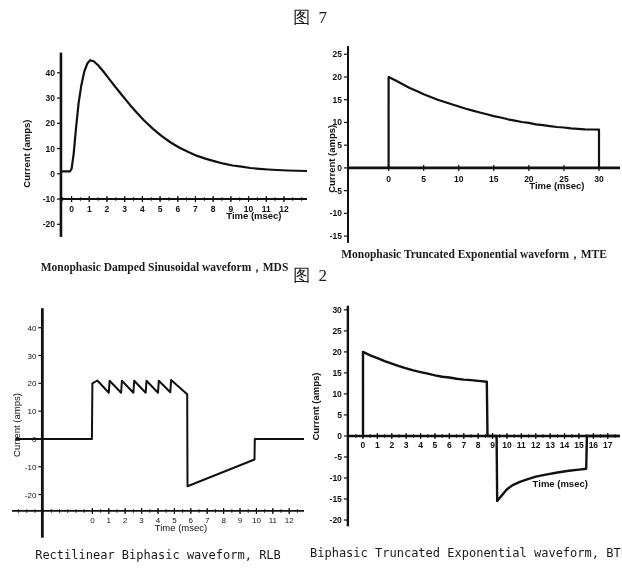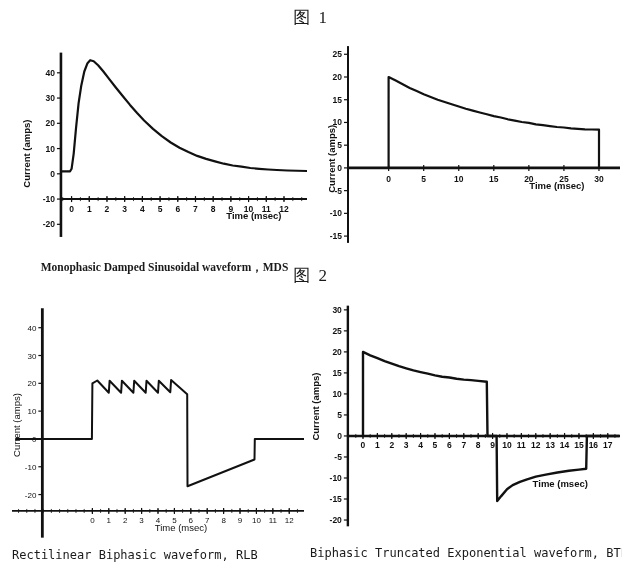--- a/index.html
+++ b/index.html
@@ -13,34 +13,34 @@
     font-size:17px;color:#1a1a1a;letter-spacing:2px;
   }
   figure.chart{position:absolute;margin:0;padding:0;}
   figure.chart svg{display:block;}
   figcaption.serif-cap{
     text-align:center;
     font-family:"Liberation Serif","DejaVu Serif",serif;
     font-weight:bold;font-size:11.5px;color:#1a1a1a;white-space:nowrap;
   }
   figcaption.mono-cap{
-    text-align:left;
+    text-align:center;
     font-family:"DejaVu Sans Mono","Liberation Mono",monospace;
     font-size:12px;color:#1a1a1a;white-space:nowrap;
   }
   svg text{font-family:"Liberation Sans",sans-serif;fill:#111111;}
   svg text.tick{font-size:8px;}
   svg text.tick.b{font-size:8.5px;font-weight:bold;}
   svg text.axlabel{font-size:9.5px;}
   svg text.axlabel.b{font-weight:bold;}
 </style>
 </head>
 <body>
 
-<div class="fig-heading" style="top:6px;">图 1</div>
+<div class="fig-heading" style="top:6px;">图 7</div>
 
 <figure class="chart" style="left:22px;top:42px;width:285px;">
   <svg width="285" height="200" viewBox="0 0 285 200">
       <line x1="38.94409937888198" y1="10.606060606060613" x2="38.94409937888198" y2="194.94949494949495" stroke="#111111" stroke-width="2.6"></line>
       <line x1="38.94409937888198" y1="157.07070707070707" x2="285" y2="157.07070707070707" stroke="#111111" stroke-width="2"></line>
       <line x1="40.7142857142857" y1="155.07070707070707" x2="40.7142857142857" y2="159.07070707070707" stroke="#111111" stroke-width="0.8"></line>
       <line x1="49.56521739130434" y1="155.07070707070707" x2="49.56521739130434" y2="159.07070707070707" stroke="#111111" stroke-width="0.8"></line>
       <line x1="58.41614906832297" y1="155.07070707070707" x2="58.41614906832297" y2="159.07070707070707" stroke="#111111" stroke-width="0.8"></line>
       <line x1="67.2670807453416" y1="155.07070707070707" x2="67.2670807453416" y2="159.07070707070707" stroke="#111111" stroke-width="0.8"></line>
       <line x1="76.11801242236024" y1="155.07070707070707" x2="76.11801242236024" y2="159.07070707070707" stroke="#111111" stroke-width="0.8"></line>
@@ -147,20 +147,21 @@
       <line x1="15.980792316926774" y1="148.63636363636365" x2="19.980792316926774" y2="148.63636363636365" stroke="#111111" stroke-width="1.2"></line>
       <text x="13.980792316926774" y="151.63636363636365" text-anchor="end" class="tick b">-5</text>
       <line x1="15.980792316926774" y1="171.3636363636364" x2="19.980792316926774" y2="171.3636363636364" stroke="#111111" stroke-width="1.2"></line>
       <text x="13.980792316926774" y="174.3636363636364" text-anchor="end" class="tick b">-10</text>
       <line x1="15.980792316926774" y1="194.09090909090912" x2="19.980792316926774" y2="194.09090909090912" stroke="#111111" stroke-width="1.2"></line>
       <text x="13.980792316926774" y="197.09090909090912" text-anchor="end" class="tick b">-15</text>
       <text x="228.90276110444177" y="146.8181818181818" text-anchor="middle" class="axlabel b">Time (msec)</text>
       <text x="7" y="116.81818181818184" text-anchor="middle" class="axlabel b" transform="rotate(-90 7 116.81818181818184)">Current (amps)</text>
       <path d="M60.6 125.9 L60.6 35.0 L67.7 38.6 L74.7 42.3 L81.7 45.9 L88.7 49.1 L95.7 52.3 L102.7 55.0 L109.7 57.7 L116.7 60.0 L123.7 62.3 L130.8 64.5 L137.8 66.8 L144.8 68.6 L151.8 70.5 L158.8 72.3 L165.8 74.1 L172.8 75.5 L179.8 77.3 L186.8 78.6 L193.8 80.0 L200.9 80.9 L207.9 82.3 L214.9 83.2 L221.9 84.1 L228.9 85.0 L235.9 85.5 L242.9 86.4 L249.9 86.8 L256.9 87.3 L264.0 87.5 L271.0 87.7 L271.0 125.9" fill="none" stroke="#111111" stroke-width="2.2" stroke-linejoin="round" stroke-linecap="butt"></path>
     </svg>
+  <figcaption class="serif-cap" style="margin-top:0px;">Monophasic Truncated Exponential waveform，MTE</figcaption>
 </figure>
 
 <div class="fig-heading" style="top:264px;">图 2</div>
 
 <figure class="chart" style="left:12px;top:296px;width:292px;">
   <svg width="292" height="245" viewBox="0 0 292 245">
       <line x1="30.34831460674158" y1="12.2360953461975" x2="30.34831460674158" y2="241.6628830874007" stroke="#111111" stroke-width="2.8"></line>
       <line x1="0" y1="214.96594778660614" x2="292" y2="214.96594778660614" stroke="#111111" stroke-width="1.8"></line>
       <line x1="6.561797752808995" y1="212.96594778660614" x2="6.561797752808995" y2="216.96594778660614" stroke="#111111" stroke-width="0.8"></line>
       <line x1="14.764044943820231" y1="212.96594778660614" x2="14.764044943820231" y2="216.96594778660614" stroke="#111111" stroke-width="0.8"></line>

